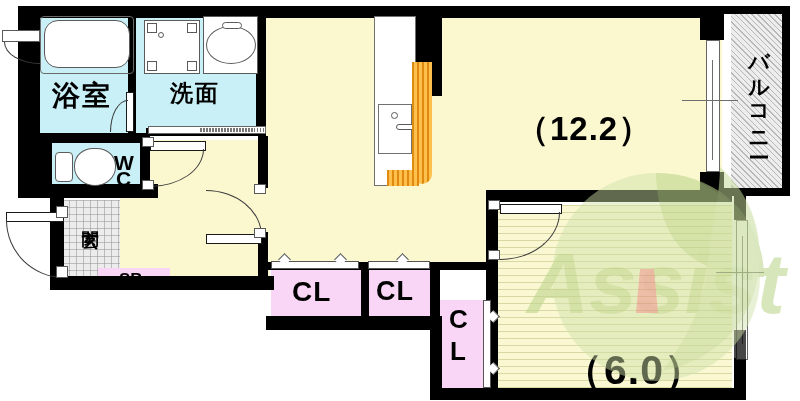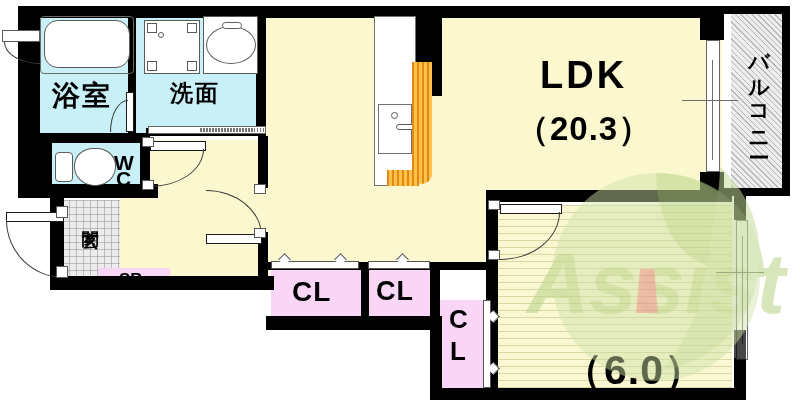--- a/index.html
+++ b/index.html
@@ -219,22 +219,21 @@
 
   <div class="slide" style="left:706px;top:40px;width:14px;height:132px;"></div>
   <div class="hairline" style="left:712px;top:60px;width:1.4px;height:100px;"></div>
   <div class="hairline" style="left:682px;top:100px;width:56px;height:1.4px;"></div>
 
   <div class="slide" style="left:736px;top:220px;width:12px;height:140px;"></div>
   <div class="hairline" style="left:742px;top:236px;width:1.4px;height:108px;"></div>
   <div class="hairline" style="left:716px;top:272px;width:48px;height:1.4px;"></div>
   <div class="wall" style="left:734px;top:330px;width:12px;height:30px;opacity:.72;"></div>
 
-  <div class="lab lab-lat" style="left:540px;top:56px;font-size:38px;letter-spacing:3px;">LDK</div>
-  <div class="lab lab-lat" style="left:516px;top:112px;font-size:33px;letter-spacing:1px;">（20.3）</div>
+  <div class="lab lab-lat" style="left:516px;top:112px;font-size:33px;letter-spacing:1px;">（12.2）</div>
 
   <div class="lab lab-lat" style="left:562px;top:306px;font-size:41px;letter-spacing:1px;margin-top:44px;">（6.0）</div>
 
   <div class="lab lab-jp" style="left:52px;top:82px;font-size:28px;letter-spacing:2px;">浴室</div>
   <div class="lab lab-jp" style="left:170px;top:82px;font-size:23px;letter-spacing:2px;">洗面</div>
 
   <div class="lab lab-lat" style="left:114px;top:152px;font-size:21px;font-weight:700;">W</div>
   <div class="lab lab-lat" style="left:116px;top:168px;font-size:21px;font-weight:700;">C</div>
 
   <div class="lab lab-jp" style="left:81px;top:218px;font-size:17px;writing-mode:vertical-rl;text-orientation:upright;line-height:1.05;">玄関</div>

